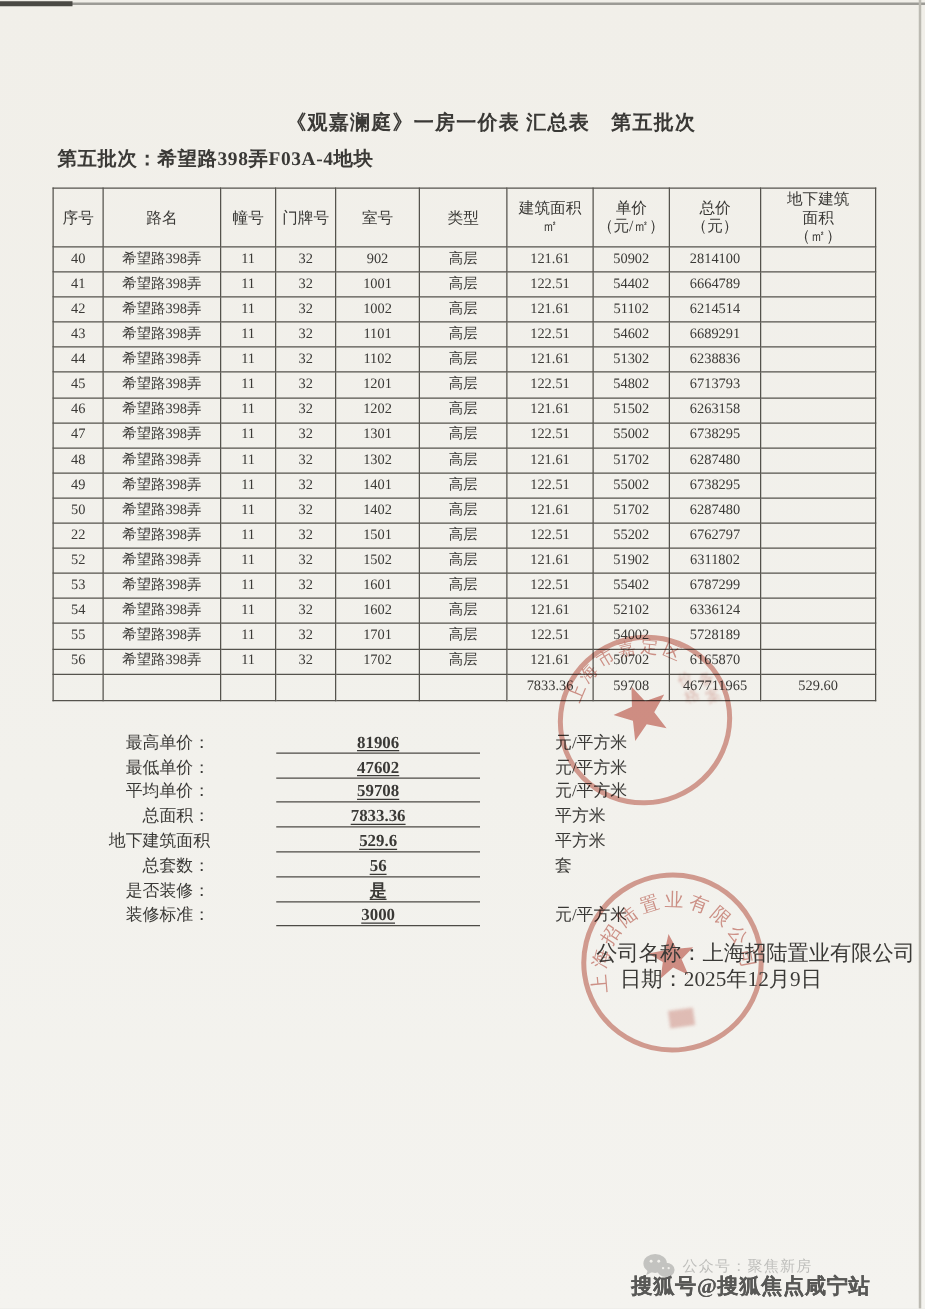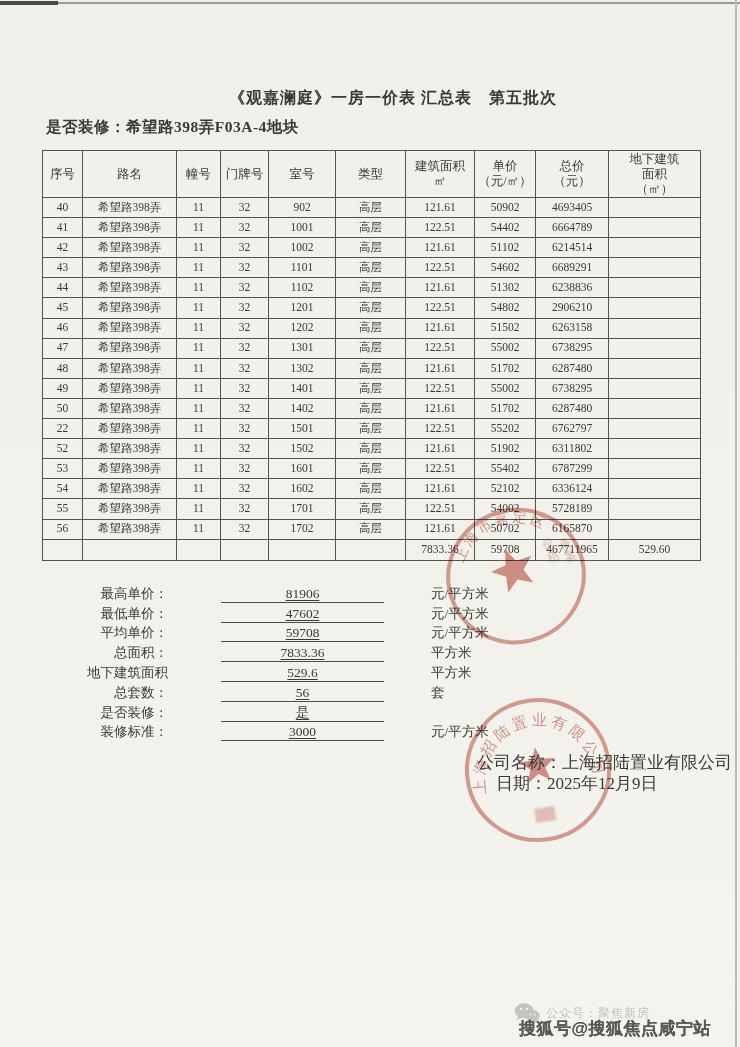--- a/index.html
+++ b/index.html
@@ -24,49 +24,49 @@
     padding:0 1px;overflow:hidden;}
   .price-table{border:1.5px solid #44423d;}
   .price-table th{height:46px;font-weight:normal;font-size:12.5px;line-height:1.2;}
   .price-table td{height:19.1px;font-size:11.5px;line-height:1;}
   .price-table tr.total-row td{height:20px;}
 
   .summary{position:absolute;top:583px;left:46px;z-index:1;}
   .sum-row{display:flex;align-items:flex-end;height:19.8px;font-size:13.5px;gap:47px;}
   .sum-label{width:122px;text-align:right;white-space:nowrap;}
   .sum-line{width:163px;margin-left:6px;border-bottom:1.5px solid #4d4b46;text-align:center;line-height:16px;}
-  .sum-value{text-decoration:underline;text-underline-offset:2px;}
-  .sum-unit{white-space:nowrap;}
+  .sum-value{text-decoration:underline;text-underline-offset:2px;font-weight:bold;}
+  .sum-unit{margin-left:13px;white-space:nowrap;}
 
   .company-block{position:absolute;left:477px;top:752px;z-index:5;font-size:17px;line-height:21px;}
   .company-block .date-line{padding-left:19px;}
 
   .stamp{position:absolute;z-index:3;mix-blend-mode:multiply;opacity:.88;}
   .stamp-1{left:438px;top:500px;}
   .stamp-2{left:458px;top:690px;}
   .stamp text{font-family:"Liberation Serif","DejaVu Serif",serif;}
 
   .footer-wechat{position:absolute;left:514px;top:1002px;display:flex;align-items:center;gap:6px;
     color:#bfbfbc;font-family:"Liberation Sans","DejaVu Sans",sans-serif;
     font-size:12px;letter-spacing:1px;z-index:2;}
-  .footer-watermark{position:absolute;left:519px;top:1017px;color:#585856;
-    font-family:Liberation Sans, sans-serif;font-size:17px;font-weight:bold;
+  .footer-watermark{position:absolute;left:505px;top:1017px;color:#585856;
+    font-family:Liberation Serif, serif;font-size:17px;font-weight:bold;
     letter-spacing:.5px;z-index:3;text-shadow:0 0 .5px #585856;text-align:right;}
 </style>
 </head>
 <body>
 
 <div class="page">
 
   <div class="scan-top"></div>
   <div class="scan-top-dark"></div>
   <div class="scan-right"></div>
 
   <div class="doc-title">《观嘉澜庭》一房一价表 汇总表　第五批次</div>
-  <div class="doc-location">是否装修：希望路398弄F03A-4地块</div>
+  <div class="doc-location">第五批次：希望路398弄F03A-4地块</div>
 
   <table class="price-table">
     <colgroup>
       <col style="width:40px">
         <col style="width:94px">
         <col style="width:44px">
       <col style="width:48px">
         <col style="width:67px">
         <col style="width:70px">
       <col style="width:69px">
@@ -91,21 +91,21 @@
     <tbody>
         <tr>
           <td>40</td>
           <td>希望路398弄</td>
           <td>11</td>
           <td>32</td>
           <td>902</td>
           <td>高层</td>
           <td>121.61</td>
           <td>50902</td>
-          <td>4693405</td>
+          <td>2814100</td>
           <td></td>
         </tr>
         <tr>
           <td>41</td>
           <td>希望路398弄</td>
           <td>11</td>
           <td>32</td>
           <td>1001</td>
           <td>高层</td>
           <td>122.51</td>
@@ -151,21 +151,21 @@
         </tr>
         <tr>
           <td>45</td>
           <td>希望路398弄</td>
           <td>11</td>
           <td>32</td>
           <td>1201</td>
           <td>高层</td>
           <td>122.51</td>
           <td>54802</td>
-          <td>2906210</td>
+          <td>6713793</td>
           <td></td>
         </tr>
         <tr>
           <td>46</td>
           <td>希望路398弄</td>
           <td>11</td>
           <td>32</td>
           <td>1202</td>
           <td>高层</td>
           <td>121.61</td>

